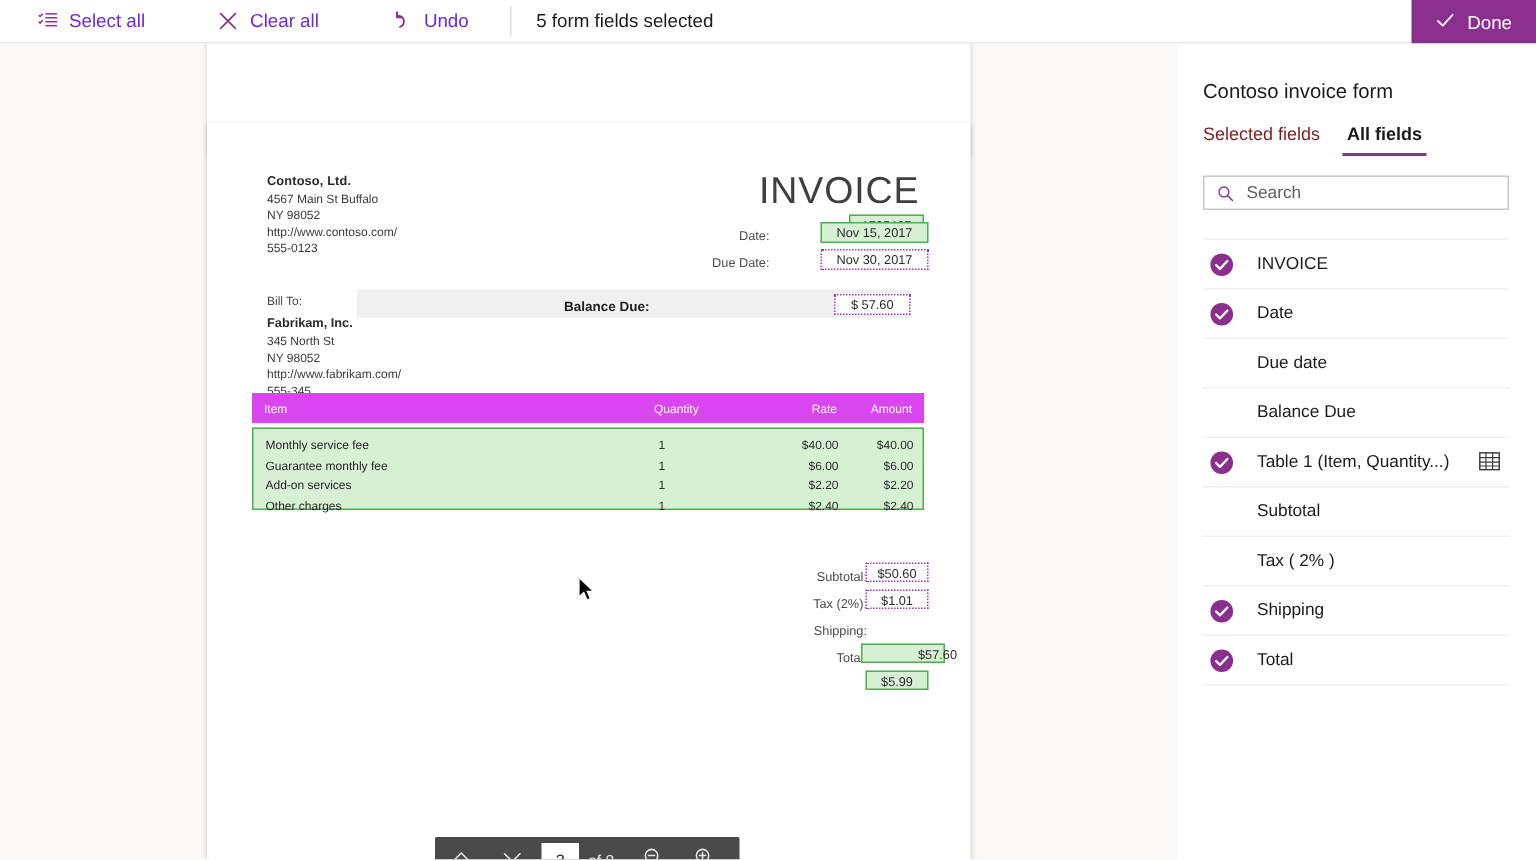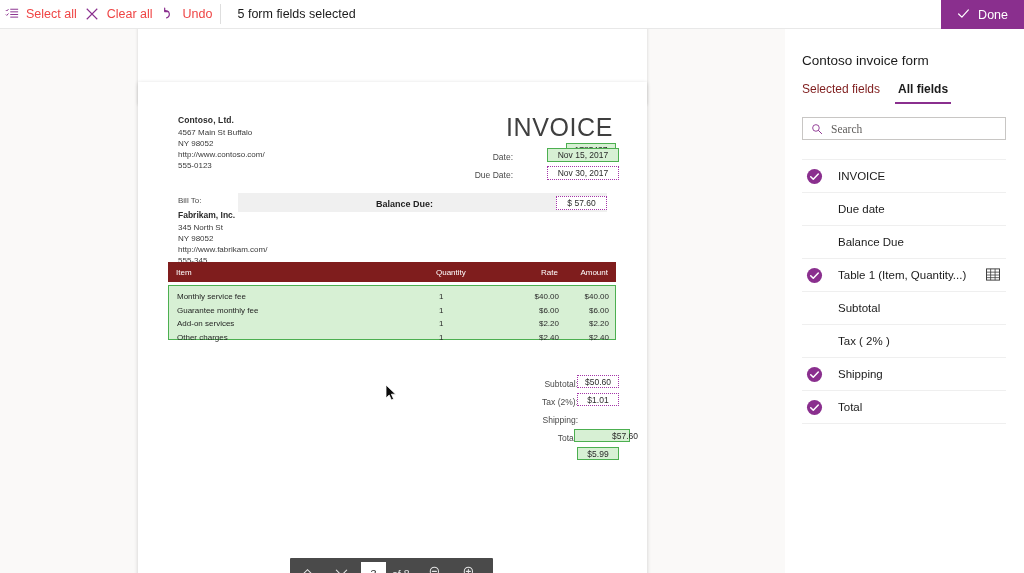--- a/index.html
+++ b/index.html
@@ -12,21 +12,21 @@
   #app{position:relative;width:1024px;height:573px;}
 
   
   .cmdbar{
     position:absolute;left:0;top:0;width:1024px;height:29px;
     background:#ffffff;border-bottom:1px solid #e8e8e8;
     display:flex;align-items:center;box-sizing:border-box;
   }
   .cmd{
     display:flex;align-items:center;gap:7px;height:29px;
-    padding:0 4px;font-size:12.5px;color:#ef4444;cursor:default;
+    padding:0 24px;font-size:12.5px;color:#6d28d9;cursor:default;
     white-space:nowrap;
   }
   .cmd .gl{display:inline-flex;align-items:center;justify-content:center;width:15px;height:15px;}
   .cmd svg{display:block;}
   .cmdsep{
     width:1px;height:20px;background:#dedede;margin:0 4px;
   }
   .cmdstatus{
     font-size:12.5px;color:#1b1b1b;padding:0 12px;white-space:nowrap;
   }
@@ -76,21 +76,21 @@
     position:absolute;font-size:8.5px;color:#4a4a4a;text-align:right;cursor:default;
   }
   .balrow{
     position:absolute;left:100px;top:111px;width:369px;height:19px;background:#f0f0f0;
   }
   .ballabel{position:absolute;left:0;top:117px;width:295px;text-align:right;font-size:9px;font-weight:bold;color:#1f1f1f;}
 
   
   .tbl{position:absolute;left:30px;top:180px;width:448px;}
   .tbl-head{
-    height:20px;background:#7f1d1d;color:#ffffff;font-size:8px;position:relative;
+    height:20px;background:#d946ef;color:#ffffff;font-size:8px;position:relative;
   }
   .tbl-head span{position:absolute;top:6px;}
   .tbl-body{
     position:relative;background:#d7f0d4;border:1px solid #4caf50;box-sizing:border-box;
     height:55px;margin-top:3px;cursor:pointer;
   }
   .trow{position:relative;height:13.5px;font-size:8px;}
   .trow span{position:absolute;top:2px;}
   .c-item{left:8px;font-weight:normal;color:#1f1f1f;}
   .c-qty{left:270px;color:#2b2b2b;}
@@ -142,21 +142,21 @@
     content:"";position:absolute;left:-3px;right:-3px;bottom:0;height:2px;background:#8a2f8e;
   }
   .search{
     position:absolute;left:17px;top:88px;width:204px;height:23px;
     border:1px solid #c8c6c4;box-sizing:border-box;display:flex;align-items:center;
     background:#fff;cursor:text;
   }
   .search .mag{margin:0 6px 0 8px;display:flex;}
   .search input{
     border:none;outline:none;font-size:11.5px;color:#1b1b1b;width:160px;
-    font-family:Liberation Serif, serif;background:transparent;
+    font-family:Liberation Sans, sans-serif;background:transparent;
   }
   .search input::placeholder{color:#605e5c;}
 
   .flist{position:absolute;left:17px;top:130px;width:204px;}
   .fitem{
     position:relative;height:32px;display:flex;align-items:center;
     border-bottom:1px solid #efefef;cursor:pointer;font-size:11.5px;color:#1b1b1b;
   }
   .fitem:first-child{border-top:1px solid #efefef;}
   .chk{width:32px;display:flex;align-items:center;justify-content:flex-start;padding-left:4px;}
@@ -370,20 +370,29 @@
       <div class="fitem">
         <span class="chk">
           <svg width="17" height="17" viewBox="0 0 18 18">
             <circle cx="9" cy="9" r="8" fill="#8a2f8e"></circle>
             <path d="M5 9.2 L7.7 11.9 L13 6.4" stroke="#ffffff" stroke-width="1.6" fill="none" stroke-linecap="round" stroke-linejoin="round"></path>
           </svg>
         </span>
         <span class="flabel">INVOICE</span>
       </div>
 
+      <div class="fitem">
+        <span class="chk">
+          <svg width="17" height="17" viewBox="0 0 18 18">
+            <circle cx="9" cy="9" r="8" fill="#8a2f8e"></circle>
+            <path d="M5 9.2 L7.7 11.9 L13 6.4" stroke="#ffffff" stroke-width="1.6" fill="none" stroke-linecap="round" stroke-linejoin="round"></path>
+          </svg>
+        </span>
+        <span class="flabel">Date</span>
+      </div>
 
       <div class="fitem">
         <span class="chk"></span>
         <span class="flabel">Due date</span>
       </div>
 
       <div class="fitem">
         <span class="chk"></span>
         <span class="flabel">Balance Due</span>
       </div>

